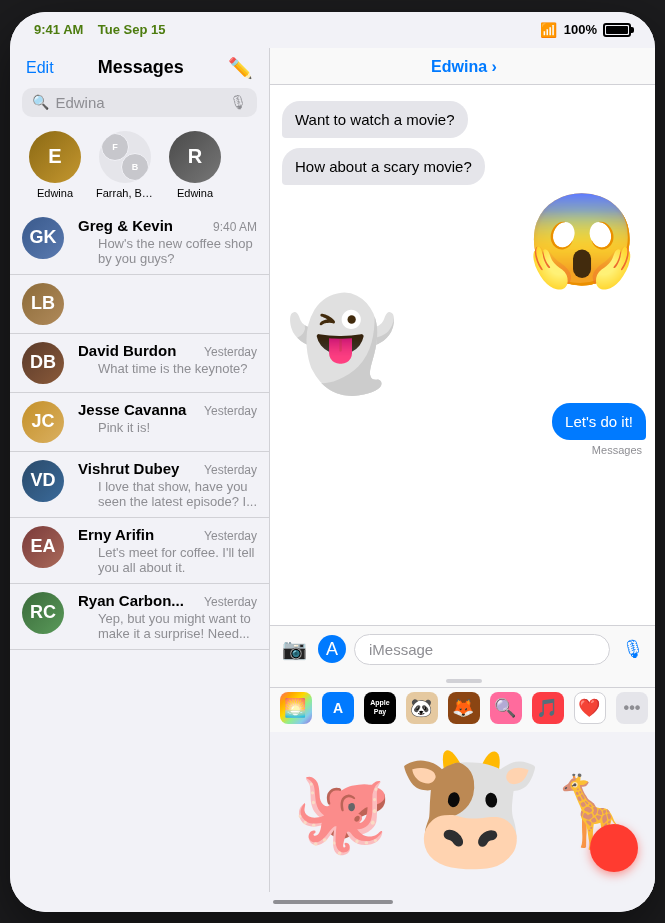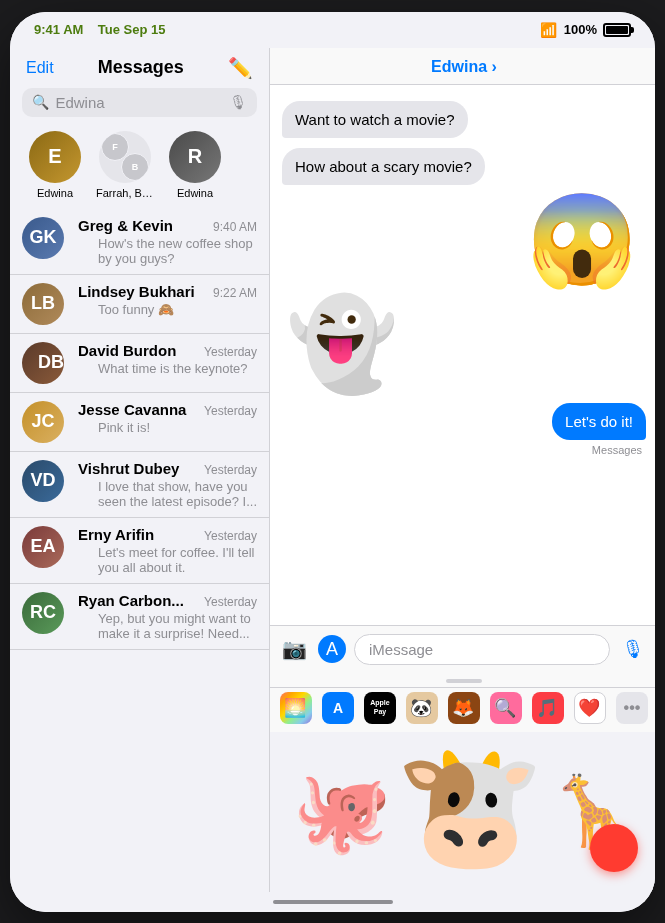--- a/index.html
+++ b/index.html
@@ -417,21 +417,21 @@
       background: #8e8e93;
       border-radius: 2px;
     }
 
     
     .av-edwina { background: linear-gradient(135deg, #8B6914, #c4972f); }
     .av-farrah { background: linear-gradient(135deg, #5a6e8c, #8ea8c3); }
     .av-rasoul { background: linear-gradient(135deg, #4a4a4a, #777); }
     .av-greg { background: linear-gradient(135deg, #3a5a8c, #5a7ab0); }
     .av-lindsey { background: linear-gradient(135deg, #8c6b3a, #b08a5a); }
-    .av-david { background: linear-gradient(135deg, #5a3a2a, #8a5a3a); justify-content: flex-end; }
+    .av-david { background: linear-gradient(135deg, #5a3a2a, #8a5a3a); }
     .av-jesse { background: linear-gradient(135deg, #c4902a, #dab060); }
     .av-vishrut { background: linear-gradient(135deg, #2a4a6a, #3a6a9a); }
     .av-erny { background: linear-gradient(135deg, #7a3a3a, #aa6a5a); }
     .av-ryan { background: linear-gradient(135deg, #3a6a3a, #5a9a5a); }
   </style>
 </head>
 <body>
 
 <div class="ipad-frame">
 
@@ -499,27 +499,20 @@
               <span class="conv-time">9:40 AM</span>
             </div>
             <span class="conv-preview">How's the new coffee shop by you guys?</span>
           </div>
         </div>
 
         <div class="conv-item">
           <div class="conv-avatar av-lindsey">
             <span style="color:#fff;font-weight:600">LB</span>
           </div>
-          <div class="conv-content">
-            <div class="conv-header-row">
-              <span class="conv-name">Lindsey Bukhari</span>
-              <span class="conv-time">9:22 AM</span>
-            </div>
-            <span class="conv-preview">Too funny 🙈</span>
-          </div>
         </div>
 
         <div class="conv-item">
           <div class="conv-avatar av-david">
             <span style="color:#fff;font-weight:600">DB</span>
           </div>
           <div class="conv-content">
             <div class="conv-header-row">
               <span class="conv-name">David Burdon</span>
               <span class="conv-time">Yesterday</span>

